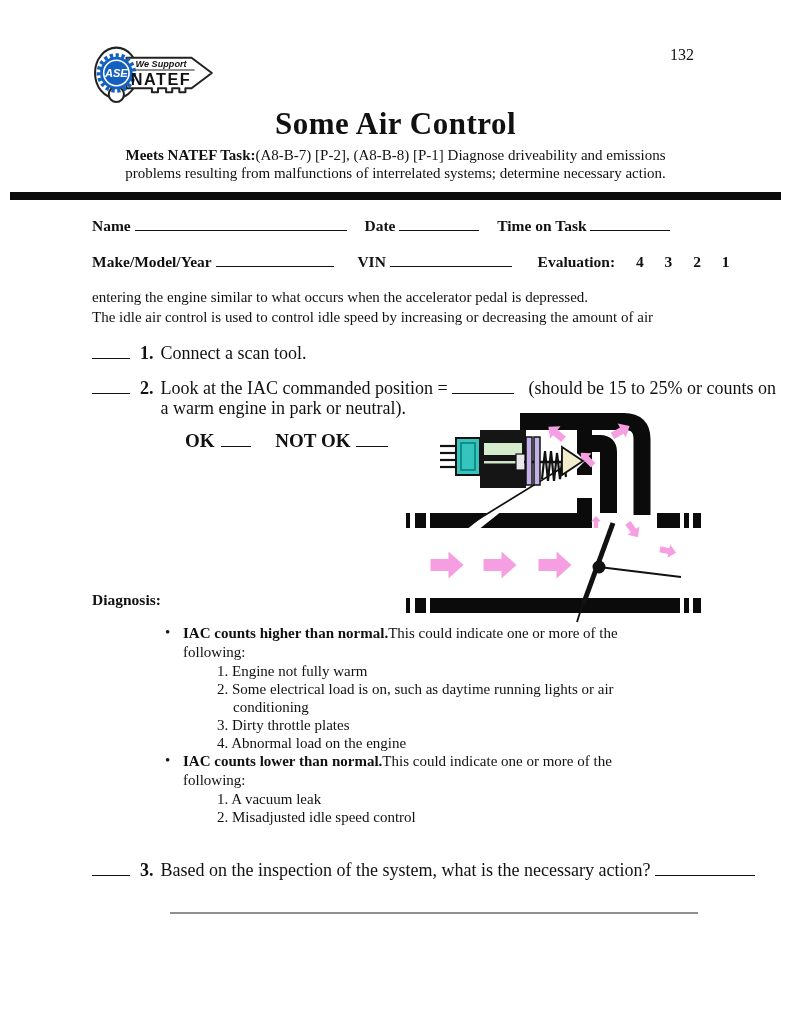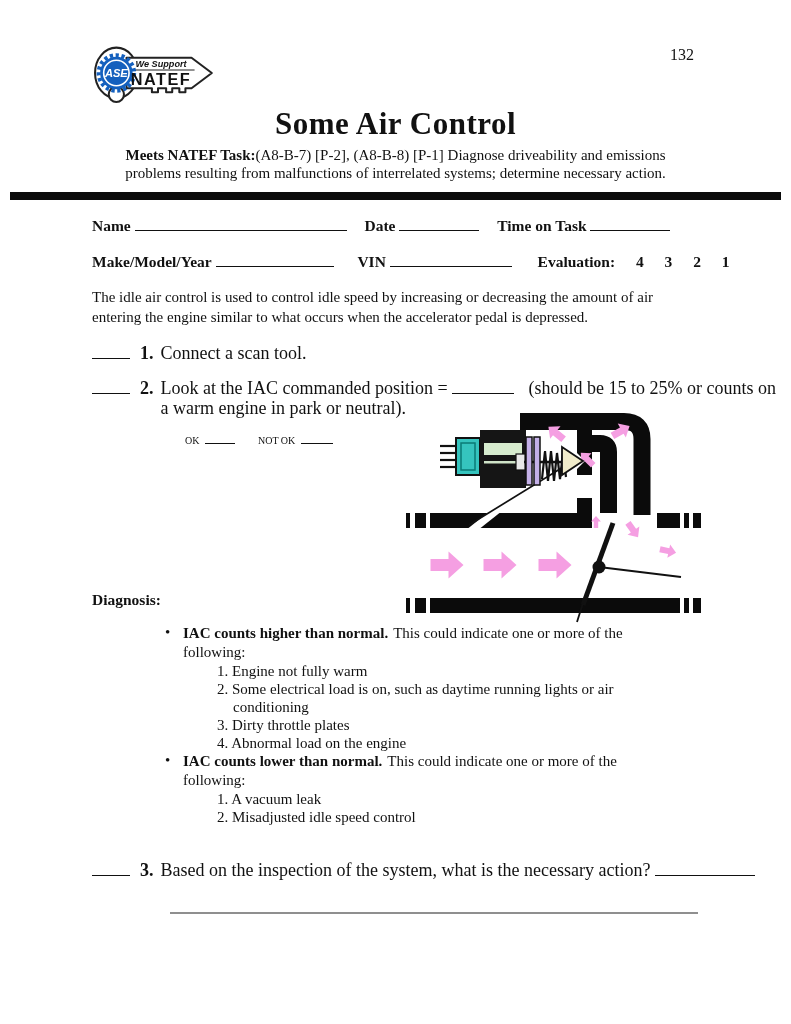--- a/index.html
+++ b/index.html
@@ -19,27 +19,27 @@
   .w212{width:212px;} .w80{width:80px;} .w118{width:118px;} .w122{width:122px;}
   .w38{width:38px;} .w62{width:62px;} .w30{width:30px;} .w32{width:32px;} .w100{width:100px;}
   .namerow{left:92px;top:217px;}
   .makerow{left:92px;top:253px;}
   .evalnum{margin-left:17px;font-weight:bold;}
   .intro{left:92px;top:288px;font-size:15px;line-height:19.5px;white-space:nowrap;}
   .step{font-size:18px;line-height:20px;white-space:nowrap;}
   .step .blank{margin-right:10px;}
   .stepnum{margin-right:7px;}
   .steptext{display:inline-block;vertical-align:top;white-space:normal;}
-  .okrow{left:185px;top:430px;font-size:10px;font-weight:normal;}
+  .okrow{left:185px;top:430px;font-size:19px;font-weight:bold;}
   .okrow .blank{margin:0 6px;}
   .diaglabel{left:92px;top:591px;font-size:15.5px;font-weight:bold;}
   .bullets{left:163px;top:624px;width:510px;font-size:15px;}
   .bullet-line{padding-left:20px;line-height:19px;position:relative;}
   .bdot{position:absolute;left:2px;top:-1px;font-size:15px;}
-  .bullet-rest{margin-left:5px;}
+  .bullet-rest{}
   .subitem{padding-left:70px;text-indent:-16px;line-height:18px;white-space:pre-line;}
   .step3{left:92px;top:860px;}
   .finalline{left:170px;top:912px;width:528px;border-top:2px solid var(--final-line-gray,#8f8f8f);}
   .diagram{left:406px;top:401px;width:304px;height:224px;}
   svg text{font-family:"Liberation Sans", sans-serif;}
 </style>
 </head>
 <body>
 
 <div class="page">
@@ -83,22 +83,22 @@
     <b>VIN</b>
     <span class="blank w122" style="margin-right:22px"></span>
     <b>Evaluation:</b>
     <span class="evalnum">4</span>
     <span class="evalnum">3</span>
     <span class="evalnum">2</span>
     <span class="evalnum">1</span>
   </div>
 
   <div class="abs intro">
+    <div>entering the engine similar to what occurs when the accelerator pedal is depressed.</div>
     <div>The idle air control is used to control idle speed by increasing or decreasing the amount of air</div>
-    <div>entering the engine similar to what occurs when the accelerator pedal is depressed.</div>
   </div>
 
   <div class="abs step" style="left:92px;top:343px;">
     <span class="blank w38"></span><b class="stepnum">1.</b><span>Connect a scan tool.</span>
   </div>
 
   <div class="abs step" style="left:92px;top:378px;">
     <span class="blank w38"></span><b class="stepnum">2.</b><span class="steptext"><span>Look at the IAC commanded position =</span> <span class="blank w62"></span> <span>(should be 15 to 25% or counts on</span><br><span>a warm engine in park or neutral).</span></span>
   </div>
 

